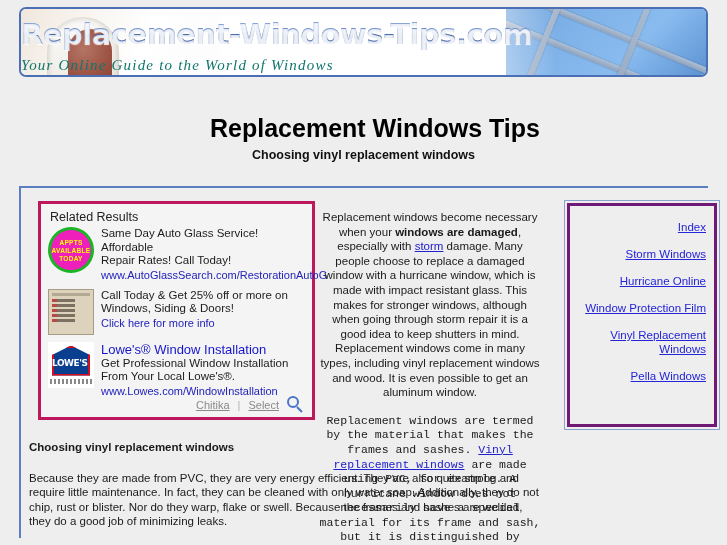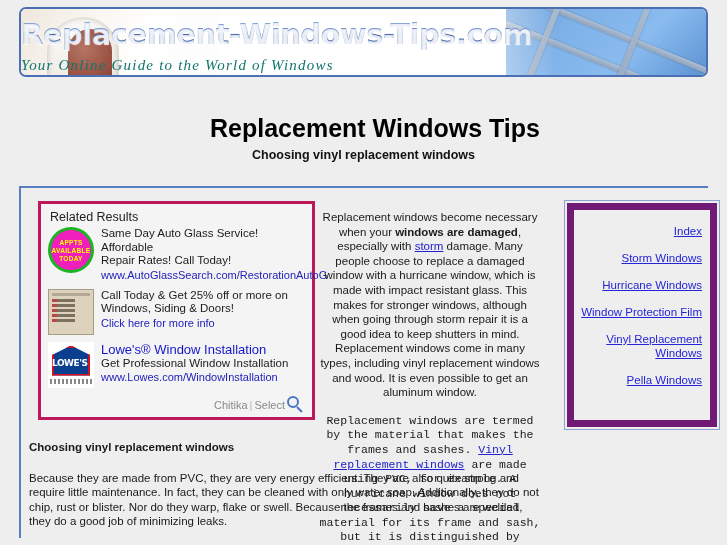--- a/index.html
+++ b/index.html
@@ -253,23 +253,24 @@
     color: #2222bb;
     font-size: 11px;
     line-height: 14px;
   }
   .ad-footer {
     position: absolute;
     right: 8px;
     bottom: 4px;
     display: flex;
     align-items: center;
-    gap: 2px;
+    gap: 8px;
     color: #8a8a8a;
     font-size: 11px;
+    text-decoration: underline;
   }
   .ad-footer .sep { color: #b5b5b5; }
   .magnifier {
     width: 17px; height: 17px;
     position: relative;
     display: inline-block;
   }
   .magnifier .lens {
     position: absolute;
     left: 0; top: 0;
@@ -330,21 +331,21 @@
     width: 156px;
     height: 230px;
     border: 1px solid #8ba4cf;
     box-sizing: border-box;
     background: #eeeeee;
     padding: 2px;
   }
   .sidebar-inner {
     width: 100%;
     height: 100%;
-    border: 7px solid #701a75;
+    border: 3px solid #701a75;
     box-sizing: border-box;
     padding: 14px 8px 0 0;
     text-align: right;
   }
   .sidebar-link {
     display: block;
     color: #2424d8;
     text-decoration: underline;
     font-size: 11.5px;
     margin-bottom: 13px;
@@ -409,20 +410,21 @@
 
     <div class="ad-item">
       <div class="ad-thumb thumb-lowes">
         <div class="house"></div>
         <div class="word">LOWE'S</div>
         <div class="tag"></div>
       </div>
       <div class="ad-body">
         <div class="ad-title">Lowe's® Window Installation</div>
         <div class="ad-desc">Get Professional Window Installation</div>
+        <div class="ad-desc">From Your Local Lowe's®.</div>
         <div class="ad-url">www.Lowes.com/WindowInstallation</div>
       </div>
     </div>
 
     <div class="ad-footer">
       <span>Chitika</span>
       <span class="sep">|</span>
       <span>Select</span>
       <span class="magnifier">
         <span class="lens"></span>
@@ -438,21 +440,21 @@
 
   <div class="article-full">
     <p class="sub">Choosing vinyl replacement windows</p>
     <p>Because they are made from PVC, they are very energy efficient. They are also quite strong and require little maintenance. In fact, they can be cleaned with only water soap. Additionally, they do not chip, rust or blister. Nor do they warp, flake or swell. Because the frames and sashes are welded, they do a good job of minimizing leaks.</p>
   </div>
 
   <div class="sidebar">
     <div class="sidebar-inner">
       <a class="sidebar-link" href="#">Index</a>
       <a class="sidebar-link" href="#">Storm Windows</a>
-      <a class="sidebar-link" href="#">Hurricane Windows</a>
+      <a class="sidebar-link" href="#">Hurricane Online</a>
       <a class="sidebar-link" href="#">Window Protection Film</a>
       <a class="sidebar-link" href="#">Vinyl Replacement Windows</a>
       <a class="sidebar-link" href="#">Pella Windows</a>
     </div>
   </div>
 
  </div>
 </div>
 
 </body></html>

